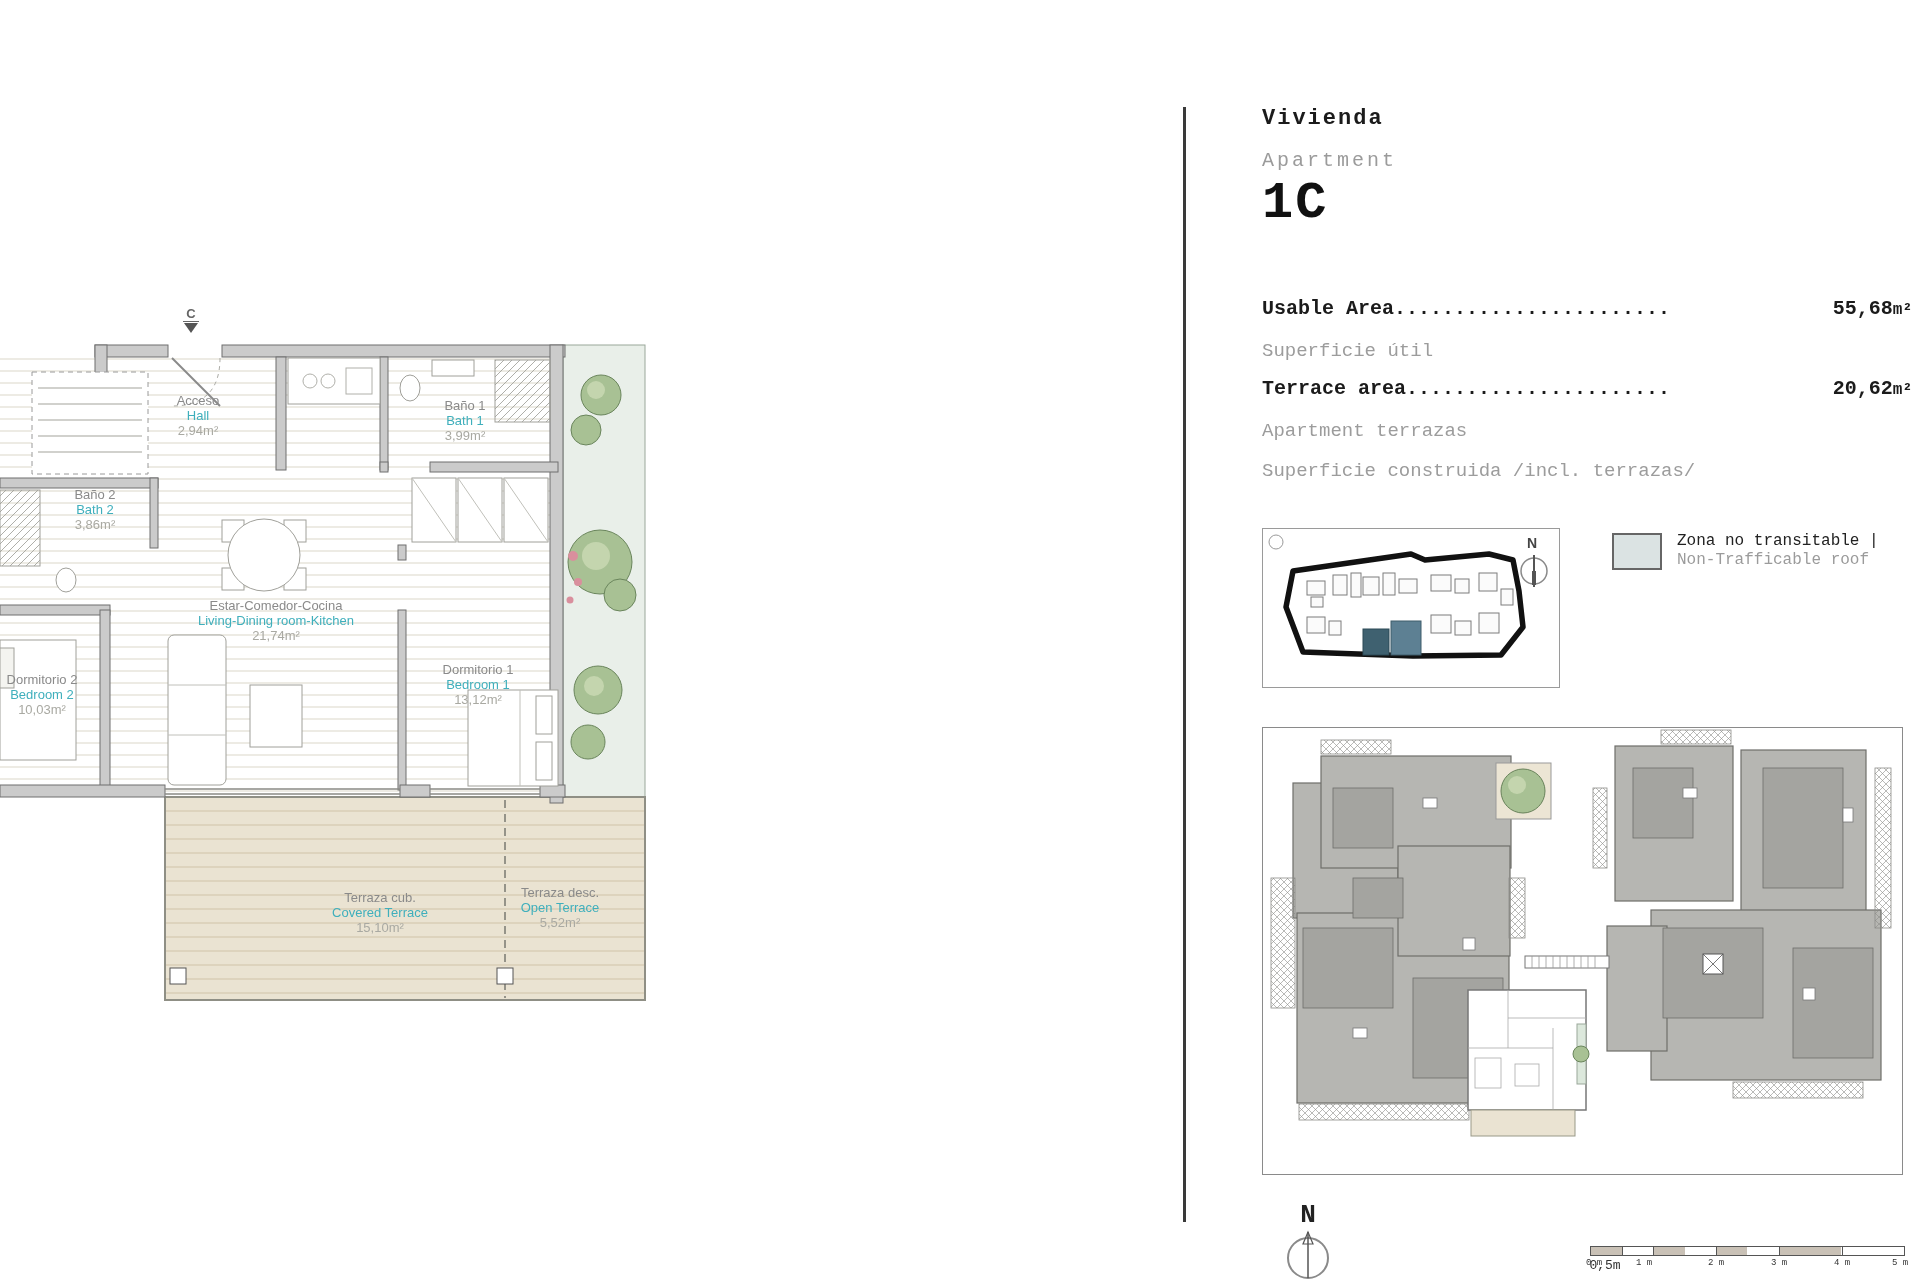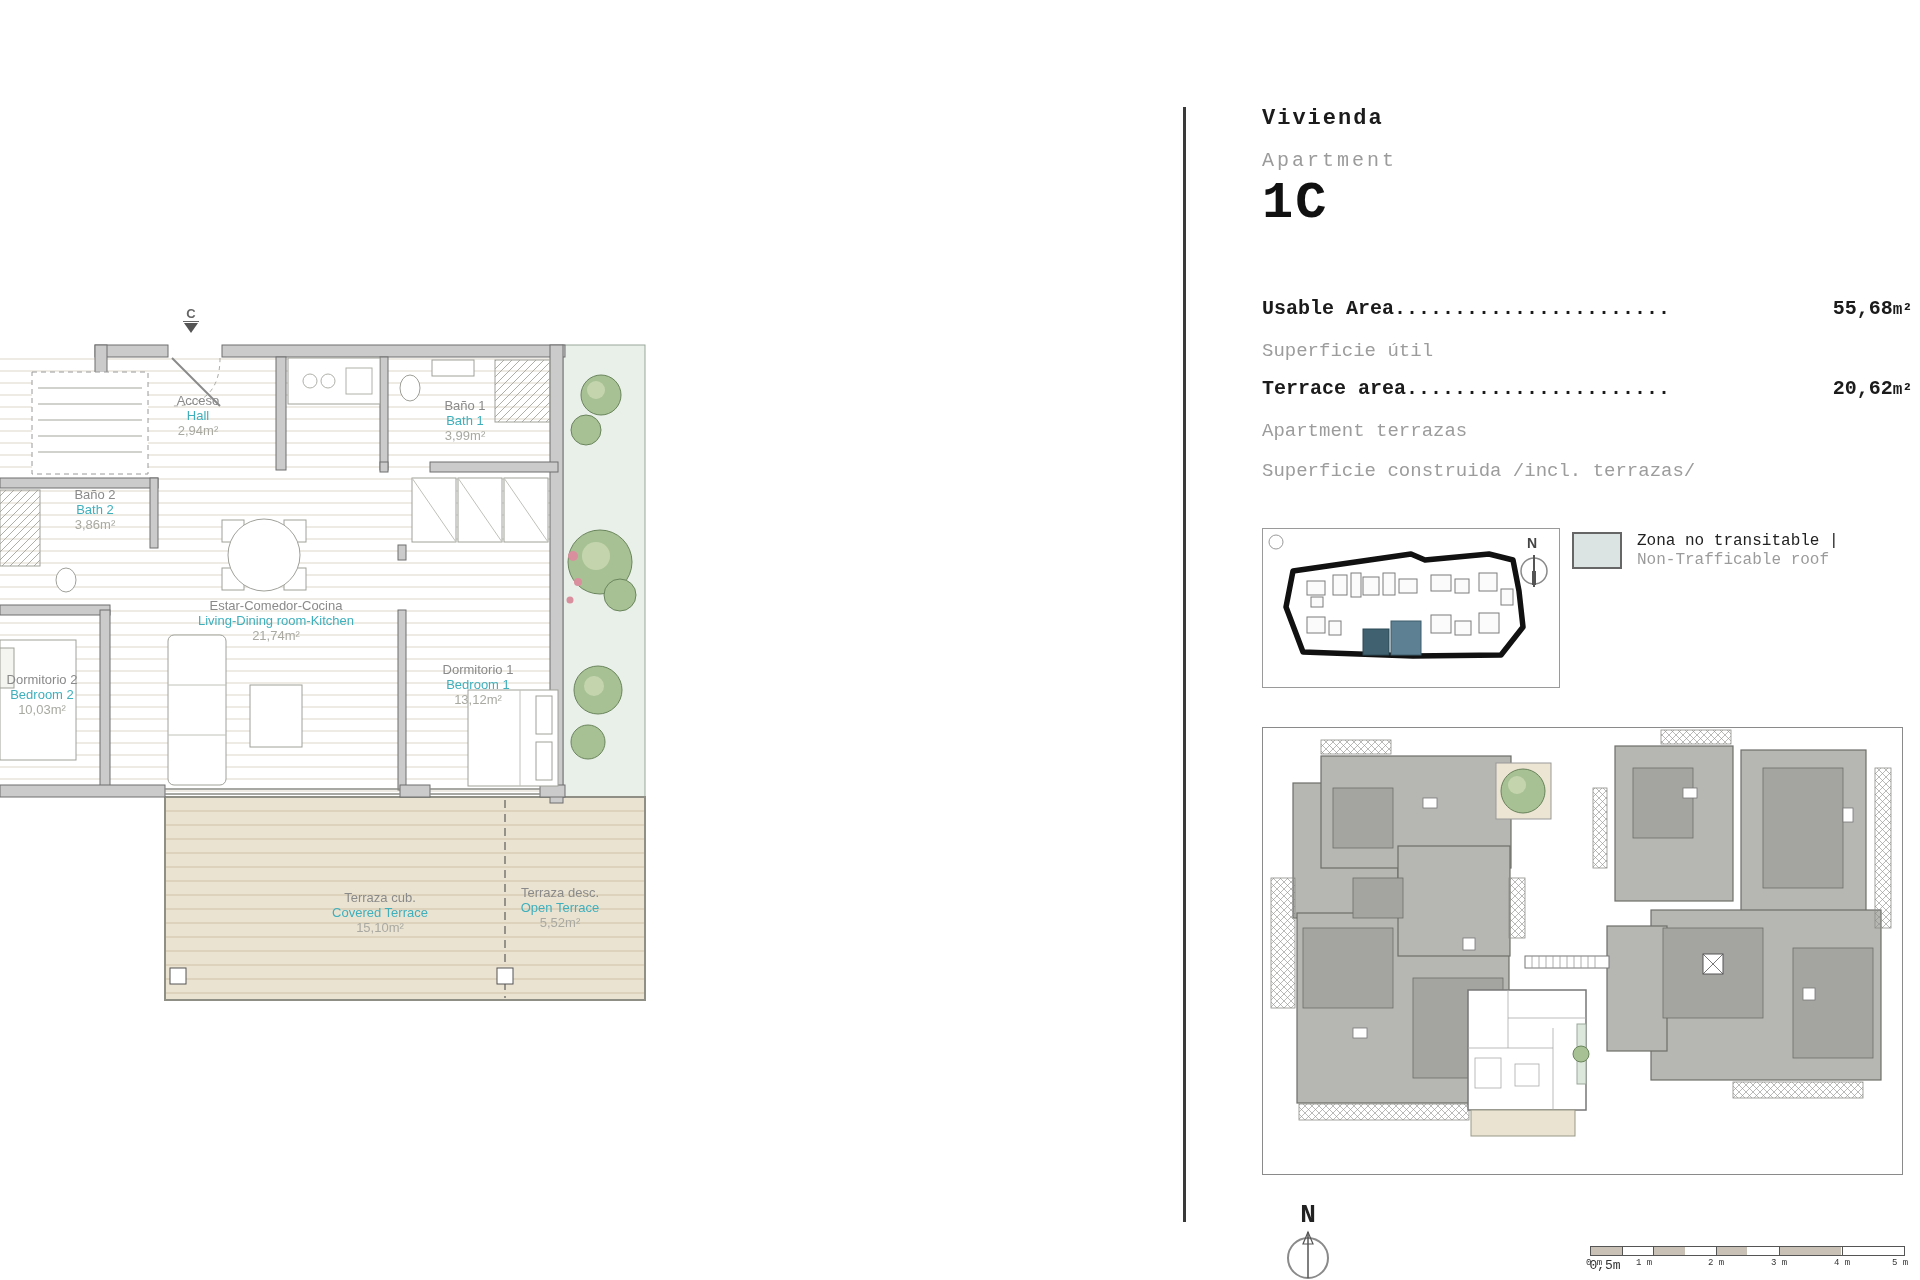--- a/index.html
+++ b/index.html
@@ -28,21 +28,21 @@
   .t-en{font-size:20px;color:#9b9b9b;letter-spacing:3px;margin-top:18px}
   .t-id{font-size:52px;font-weight:bold;letter-spacing:2px;margin-top:2px;color:#111}
 
   #area-block{left:1262px;top:296px;width:650px}
   .area-row{display:flex;justify-content:space-between;align-items:baseline;
             font-size:20px;font-weight:bold;color:#1b1b1b;white-space:nowrap;line-height:26px}
   .area-row .lead{overflow:hidden}
   .area-val .unit{font-size:16px}
   .area-sub{font-size:19px;color:#9c9c9c;margin:16px 0 13px;line-height:24px}
 
-  #legend{left:1572px;top:530px;display:flex;align-items:center}
+  #legend{left:1612px;top:530px;display:flex;align-items:flex-end}
   #legend-swatch{width:50px;height:37px;background:#dbe3e3;border:2px solid #666}
   #legend-text{margin-left:15px;font-size:16px;line-height:19px;padding-top:2px}
   #legend-text .l1{color:#222}
   #legend-text .l2{color:#9b9b9b}
 
   #site-map{left:1262px;top:528px;width:298px;height:160px;border:1px solid #9a9a9a;background:#fff}
   .n-label{position:absolute;color:#444;font-weight:bold;font-size:14px}
 
   #roof-plan{left:1262px;top:727px;width:641px;height:448px;border:1px solid #8a8a8a;background:#fff}
 

